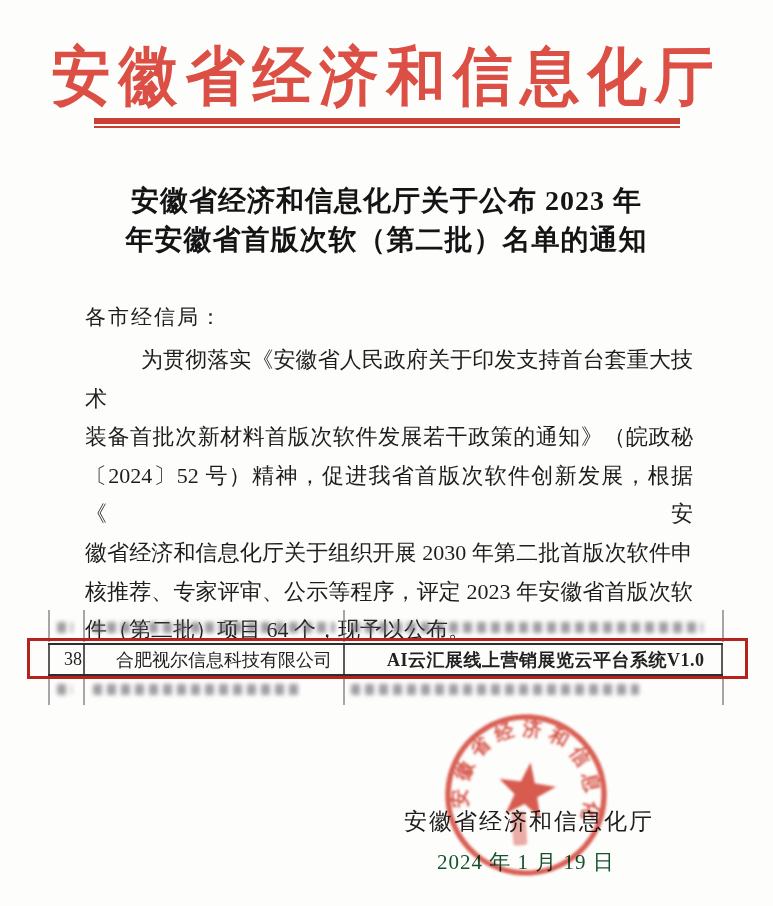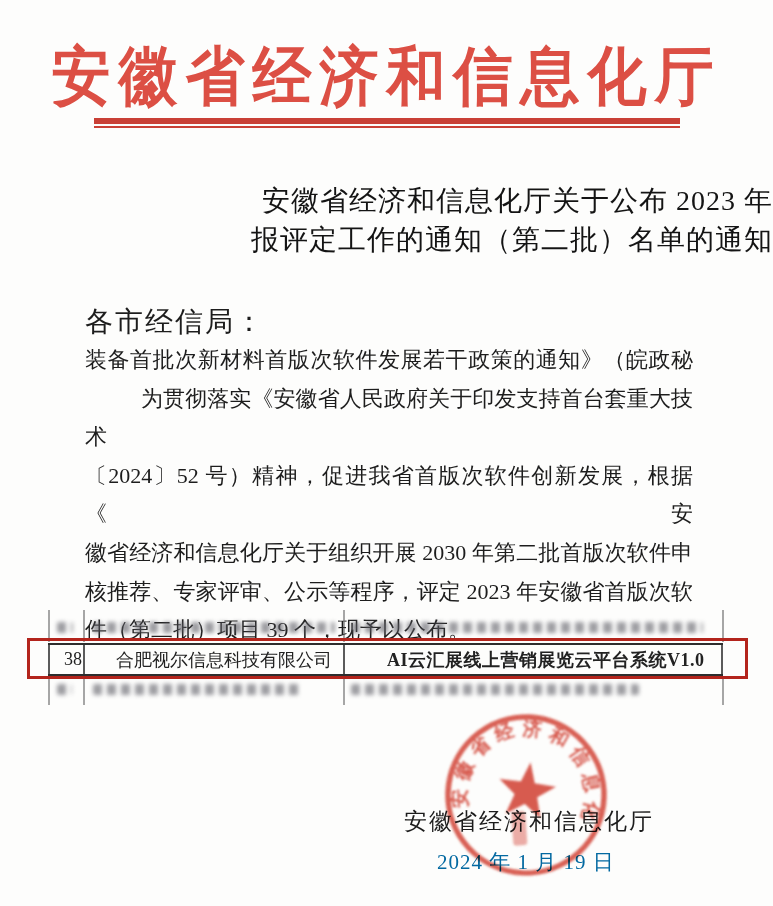--- a/index.html
+++ b/index.html
@@ -12,26 +12,26 @@
     position:absolute;top:34px;left:0;width:773px;text-align:center;
     font-size:59px;font-weight:bold;color:#dc4f44;letter-spacing:8px;
     transform:scaleY(1.08);transform-origin:top center;white-space:nowrap;
   }
   .red-rule{
     position:absolute;top:118px;left:94px;width:586px;height:10px;
     border-top:6px solid #c94036;border-bottom:2px solid #c94036;box-sizing:border-box;
   }
   
   .doc-title{
-    position:absolute;top:181px;left:0;width:773px;text-align:right;
-    font-size:28px;font-weight:normal;line-height:39px;color:#141414;letter-spacing:1px;
+    position:absolute;top:181px;left:0;width:773px;text-align:center;
+    font-size:28px;font-weight:bold;line-height:39px;color:#141414;letter-spacing:1px;
   }
   
   .salutation{
-    position:absolute;top:303px;left:85px;font-size:28px;color:#1d1d1d;letter-spacing:2px;
+    position:absolute;top:303px;left:85px;font-size:21px;color:#1d1d1d;letter-spacing:2px;
   }
   .body-text{
     position:absolute;top:341px;left:85px;width:608px;
     font-size:22px;line-height:38.6px;color:#1d1d1d;
   }
   .body-text .jline{text-align:justify;text-align-last:justify;}
   .body-text .first{text-indent:56px;}
   .body-text .last{text-align:left;}
   
   .tbl-vline{position:absolute;width:2px;background:rgba(45,45,45,.78);}
@@ -50,48 +50,48 @@
   }
   .red-box{
     position:absolute;top:638px;left:27px;width:721px;height:41px;box-sizing:border-box;
     border:3px solid #b3241c;
   }
   
   .sig-agency{
     position:absolute;top:806px;left:404px;font-size:23px;color:#1c1c1c;letter-spacing:2px;z-index:2;
   }
   .sig-date{
-    position:absolute;top:848px;left:437px;font-size:21px;color:#0369a1;letter-spacing:1px;z-index:2;
+    position:absolute;top:848px;left:437px;font-size:21px;color:#14532d;letter-spacing:1px;z-index:2;
   }
   .seal{
     position:absolute;top:700px;left:431px;width:190px;height:190px;z-index:3;
     mix-blend-mode:multiply;opacity:.92;transform:rotate(8deg);
   }
 </style>
 </head>
 <body>
 
 <div class="page">
 
   <div class="masthead">安徽省经济和信息化厅</div>
   <div class="red-rule"></div>
 
   <div class="doc-title">
     <div>安徽省经济和信息化厅关于公布 2023 年</div>
-    <div>报评定工作的通知（第二批）名单的通知</div>
+    <div>年安徽省首版次软（第二批）名单的通知</div>
   </div>
 
   <div class="salutation">各市经信局：</div>
   <div class="body-text">
+    <div class="jline first">为贯彻落实《安徽省人民政府关于印发支持首台套重大技术</div>
     <div class="jline">装备首批次新材料首版次软件发展若干政策的通知》（皖政秘</div>
-    <div class="jline first">为贯彻落实《安徽省人民政府关于印发支持首台套重大技术</div>
     <div class="jline">〔2024〕52 号）精神，促进我省首版次软件创新发展，根据《安</div>
     <div class="jline">徽省经济和信息化厅关于组织开展 2030 年第二批首版次软件申</div>
     <div class="jline">核推荐、专家评审、公示等程序，评定 2023 年安徽省首版次软</div>
-    <div class="last">件（第二批）项目 39 个，现予以公布。</div>
+    <div class="last">件（第二批）项目 64 个，现予以公布。</div>
   </div>
 
   <div>
     <div class="tbl-vline faint" style="left:48px;top:610px;height:32px;"></div>
     <div class="tbl-vline faint" style="left:83px;top:610px;height:32px;"></div>
     <div class="tbl-vline faint" style="left:343px;top:610px;height:32px;"></div>
     <div class="tbl-vline faint" style="left:722px;top:610px;height:32px;"></div>
     <div class="blur-blob" style="left:57px;top:622px;width:16px;"></div>
     <div class="blur-blob" style="left:93px;top:622px;width:242px;"></div>
     <div class="blur-blob" style="left:351px;top:622px;width:352px;"></div>

